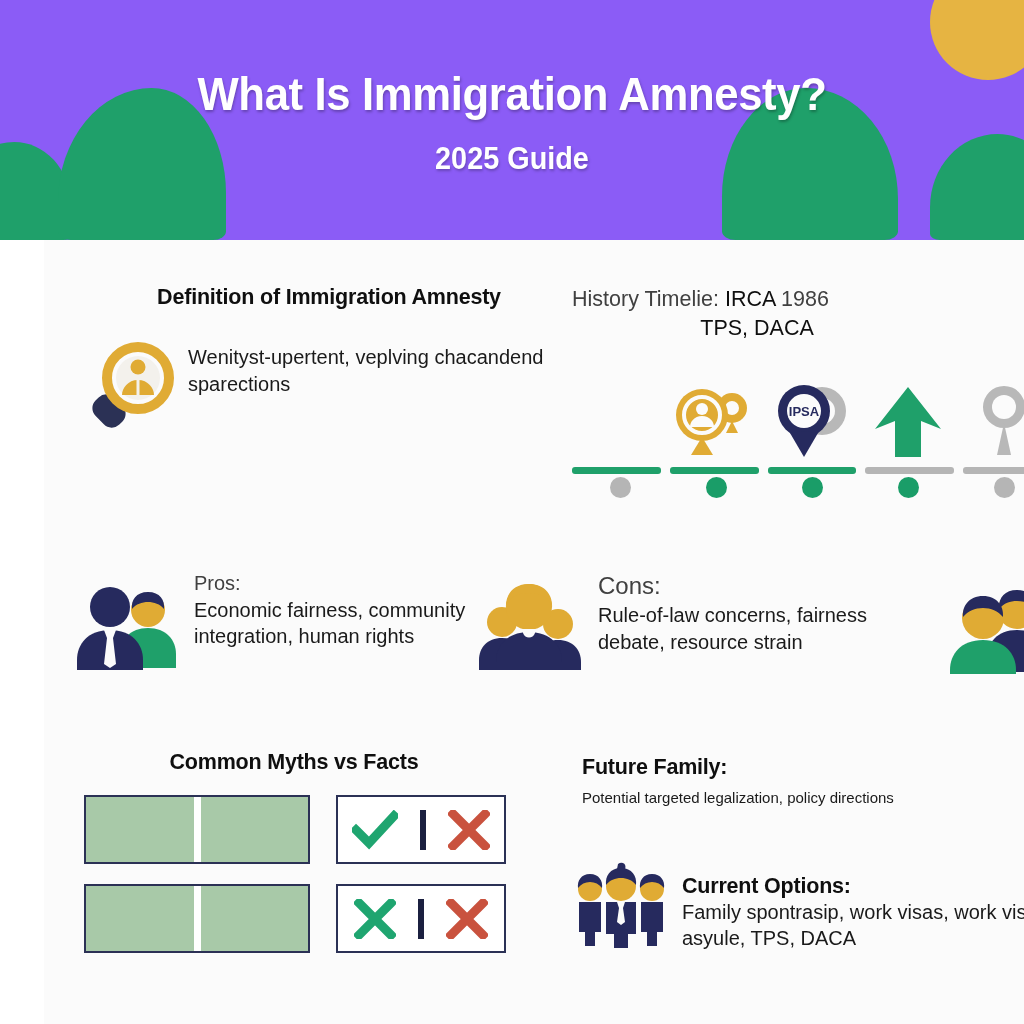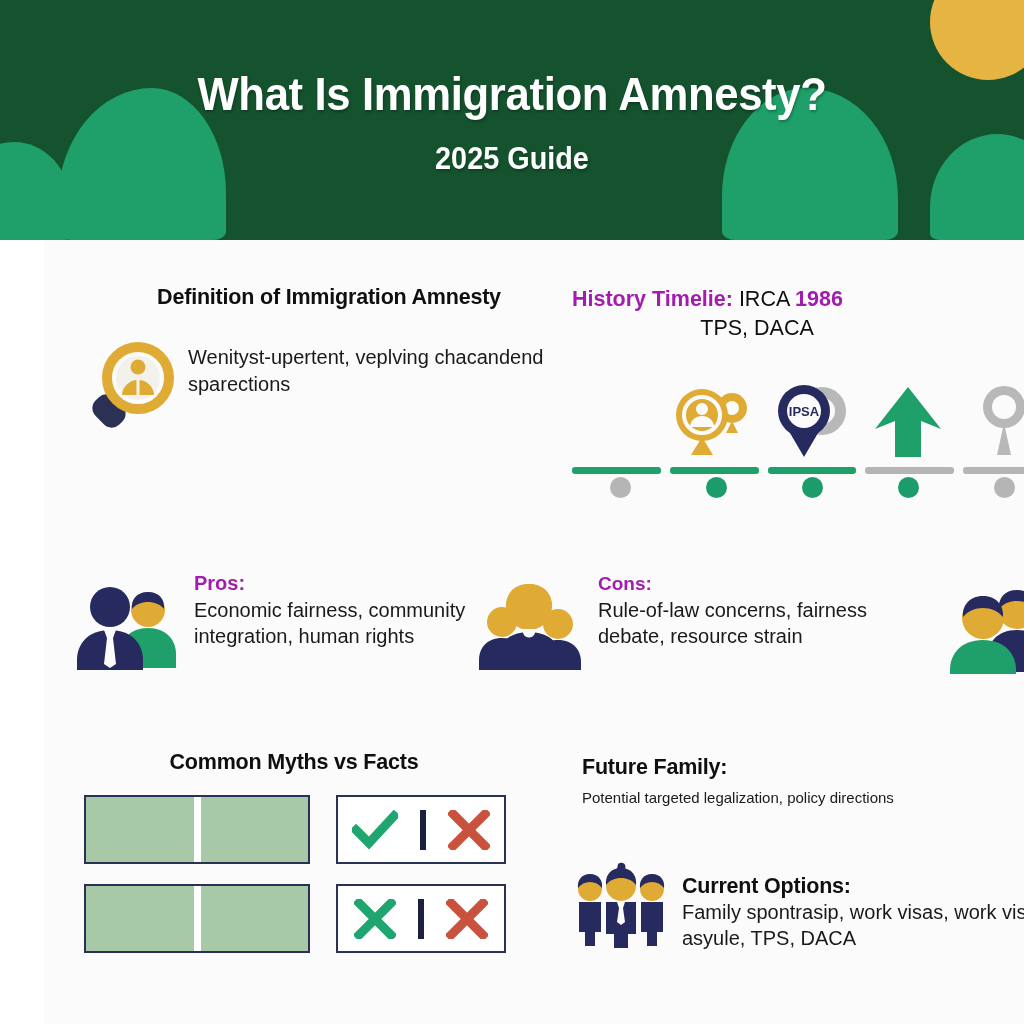--- a/index.html
+++ b/index.html
@@ -14,21 +14,21 @@
     overflow: hidden;
     position: relative;
   }
 
   
   .header {
     position: absolute;
     top: 0; left: 0;
     width: 1024px;
     height: 240px;
-    background: #14532d;
+    background: #8b5cf6;
     overflow: hidden;
   }
   .header-circle {
     position: absolute;
     top: -36px;
     right: -22px;
     width: 116px;
     height: 116px;
     border-radius: 50%;
     background: #e6b442;
@@ -110,22 +110,22 @@
     letter-spacing: -0.2px;
   }
   .block-body {
     margin: 0;
     font-size: 20px;
     color: #1a1a1a;
     line-height: 1.33;
     font-weight: 400;
   }
   .inline-heading {
-    font-weight: bold;
-    color: #a21caf;
+    font-weight: normal;
+    color: #404040;
   }
 
   
   #definition { top: 45px; left: 40px; width: 490px; }
   #definition .block-heading { text-align: center; }
   .def-row {
     display: flex;
     align-items: flex-start;
     margin-top: 28px;
   }
@@ -402,21 +402,21 @@
           <circle cx="82" cy="44" r="15" fill="#e0ab34"></circle>
           <path d="M82 60 c-15 0 -23 10 -23 22 l0 8 l46 0 l0 -8 c0 -12 -8 -22 -23 -22 Z" fill="#262a5e"></path>
           <circle cx="53" cy="27" r="23" fill="#e0ab34"></circle>
           <path d="M53 4 c-16 0 -24 11 -23 24 c2 -10 10 -15 23 -15 c13 0 21 5 23 15 c1 -13 -7 -24 -23 -24 Z" fill="#e0ab34"></path>
           <path d="M53 52 c-22 0 -33 14 -33 30 l0 8 l66 0 l0 -8 c0 -16 -11 -30 -33 -30 Z" fill="#262a5e"></path>
           <path d="M47 53 c2 6 10 6 12 0 l0 -4 l-12 0 Z" fill="#fbfbfb"></path>
         </svg>
       </div>
       <div class="pc-text">
         <p class="block-body">
-          <b class="inline-heading" style="font-size:19px">Cons:</b>
+          <b class="inline-heading" style="font-size:24px">Cons:</b>
         </p>
         <p class="block-body">Rule-of-law concerns, fairness debate, resource strain</p>
       </div>
       <div class="pc-tail">
         <svg width="106" height="92" viewBox="0 0 106 92">
           <circle cx="72" cy="28" r="19" fill="#e0ab34"></circle>
           <path d="M72 8 c-13 0 -19 9 -18 19 c5 -6 11 -8 18 -8 c7 0 13 2 18 8 c1 -10 -5 -19 -18 -19 Z" fill="#262a5e"></path>
           <path d="M72 48 c-20 0 -30 13 -30 28 l0 14 l60 0 l0 -14 c0 -15 -10 -28 -30 -28 Z" fill="#262a5e"></path>
           <circle cx="38" cy="36" r="21" fill="#e0ab34"></circle>
           <path d="M38 14 c-14 0 -21 10 -20 21 c5 -6 12 -9 20 -9 c8 0 15 3 20 9 c1 -11 -6 -21 -20 -21 Z" fill="#262a5e"></path>

